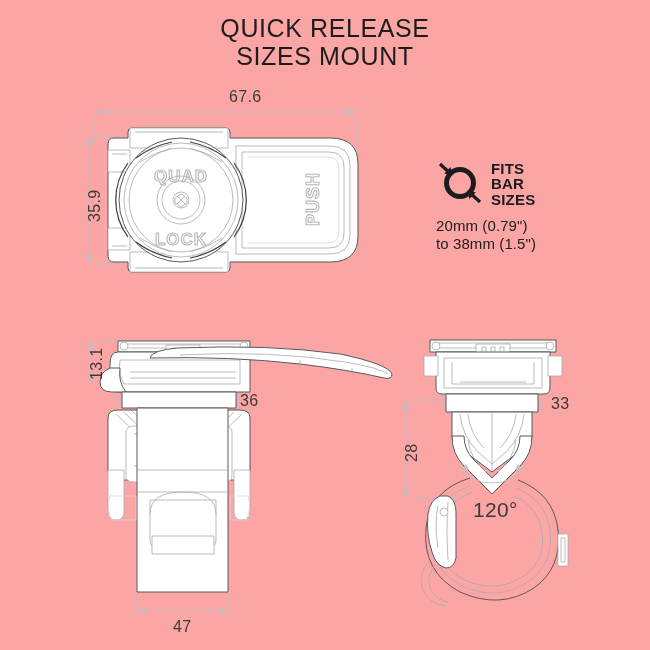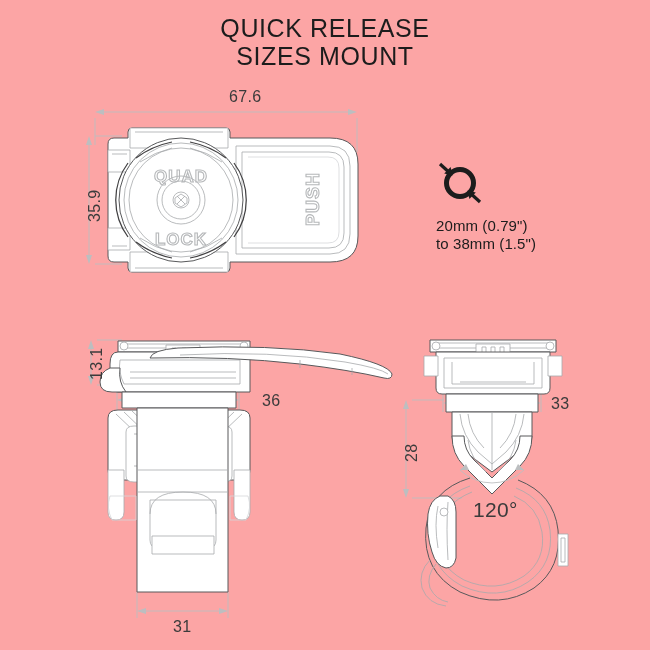--- a/index.html
+++ b/index.html
@@ -358,41 +358,46 @@
       <path class="ln-lt" d="M436,564 Q426,576 430,588 Q436,600 448,602"></path>
     </g>
   </svg>
 
   <div class="dim-label" style="left:201px; top:88px;margin-left:28px;">67.6</div>
 
   <div class="dim-label rot" style="left:86px; top:222px;">35.9</div>
 
   <div class="dim-label rot" style="left:88px; top:380px;">13.1</div>
 
-  <div class="dim-label" style="left:262px; top:392px;">36</div>
-
-  <div class="dim-label" style="left:173px; top:618px;">31</div>
+  <div class="dim-label" style="left:240px; top:392px;">36</div>
+
+  <div class="dim-label" style="left:173px; top:618px;">47</div>
 
   <div class="dim-label" style="left:551px; top:395px;">33</div>
 
   <div class="dim-label rot" style="left:403px; top:462px;">28</div>
 
   <div class="dim-label" style="left:473px; top:498px; font-size:21px;">120°</div>
 
   <div id="fits-callout">
     <div id="fits-row">
       <div id="fits-icon">
         <svg width="48" height="48" viewBox="0 0 48 48" aria-hidden="true">
           <circle cx="24" cy="25" r="13.5" fill="none" stroke="#1c1c1c" stroke-width="5"></circle>
           <path d="M4,6 L15,16" stroke="#1c1c1c" stroke-width="3.2" fill="none"></path>
           <polygon points="16.5,17.5 8.2,15.4 14.6,9.1" fill="#1c1c1c"></polygon>
           <path d="M44,44 L33,34" stroke="#1c1c1c" stroke-width="3.2" fill="none"></path>
           <polygon points="31.5,32.5 39.8,34.6 33.4,40.9" fill="#1c1c1c"></polygon>
         </svg>
       </div>
+      <div id="fits-words">
+        <div>FITS</div>
+        <div>BAR</div>
+        <div>SIZES</div>
+      </div>
     </div>
     <div id="fits-sizes">
       <div>20mm (0.79")</div>
       <div>to 38mm (1.5")</div>
     </div>
   </div>
 
 </div>
 
 </body></html>

